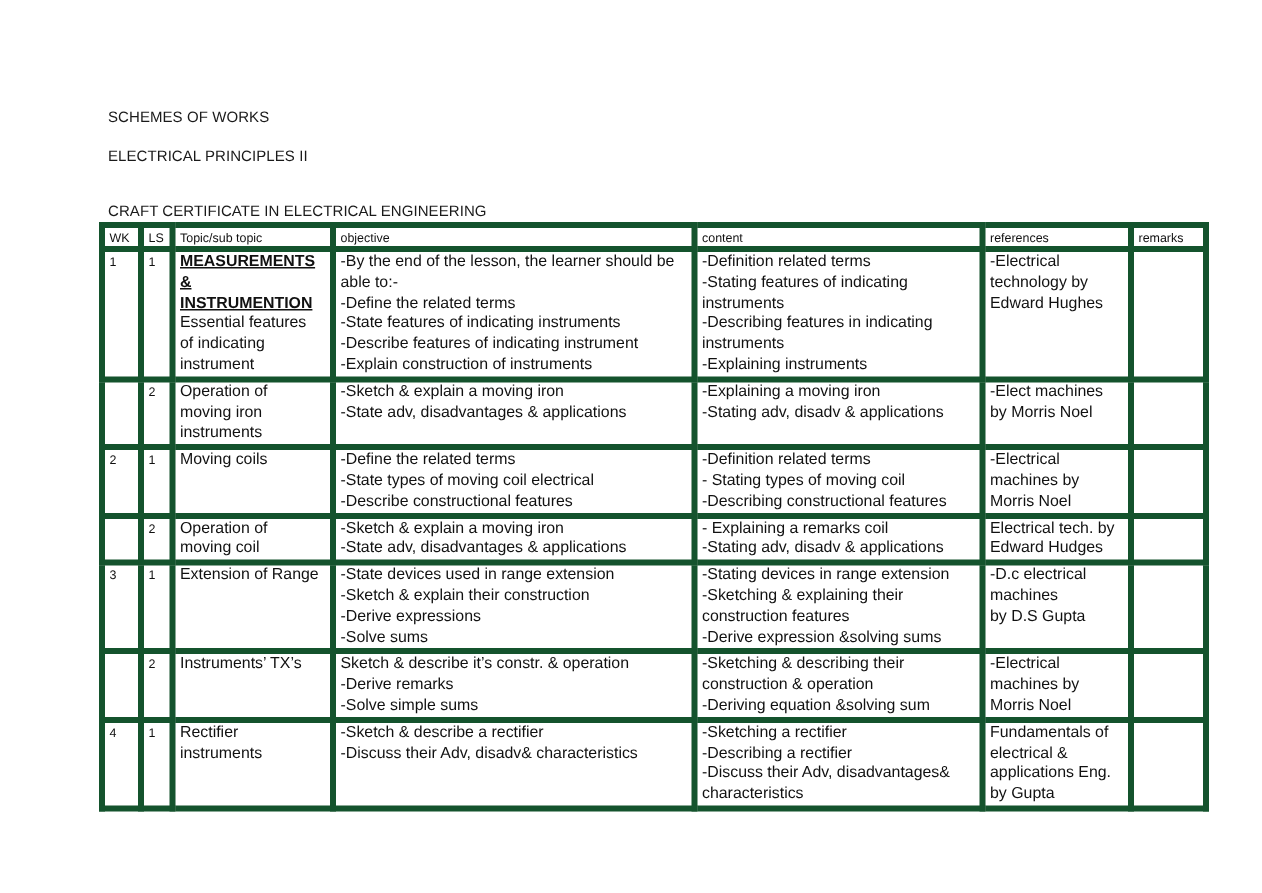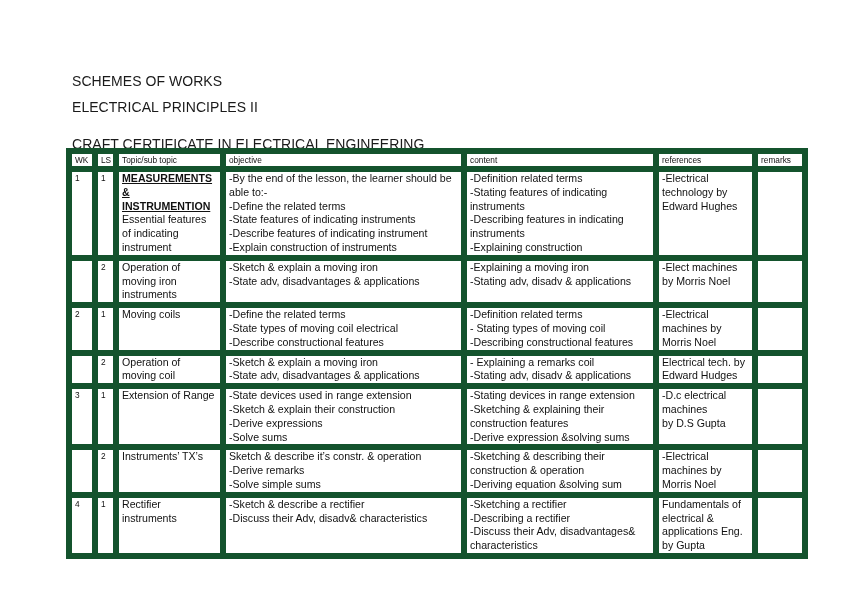--- a/index.html
+++ b/index.html
@@ -1,31 +1,31 @@
 <!DOCTYPE html>
 <html><head>
 <meta charset="utf-8">
 <style>
   html, body { margin: 0; padding: 0; background: #ffffff; }
   body { width: 841px; height: 595px; position: relative; overflow: hidden; color: #111; }
   .heading {
     position: absolute; left: 72px;
     font-family: "Liberation Sans", "DejaVu Sans", sans-serif;
-    font-size: 14px; letter-spacing: 0.05px; color: #1a1a1a;
+    font-size: 10px; letter-spacing: 0.05px; color: #1a1a1a;
   }
   #h1 { top: 73px; }
   #h2 { top: 99px; }
   #h3 { top: 136px; }
   table.scheme {
     position: absolute; left: 66px; top: 148px;
     border-collapse: collapse; table-layout: fixed;
     width: 736px;
   }
   table.scheme td, table.scheme th {
-    border: 6px solid #14532d; vertical-align: top;
+    border: 4px solid #14532d; vertical-align: top;
     padding: 0px 3px 0px 3px; overflow: hidden;
   }
   table.scheme th {
     font-family: "Liberation Sans", "DejaVu Sans", sans-serif;
     font-weight: normal; text-align: left; font-size: 8.3px; height: 12px; line-height: 12px;
   }
   td.num {
     font-family: "Liberation Sans", "DejaVu Sans", sans-serif;
     font-size: 8.3px; line-height: 13px; padding-top: 1px;
   }
@@ -83,21 +83,21 @@
           <span class="line">-State features of indicating instruments</span>
           <span class="line">-Describe features of indicating instrument</span>
           <span class="line">-Explain construction of instruments</span>
         </td>
         <td class="txt">
           <span class="line">-Definition related terms</span>
           <span class="line">-Stating features of indicating</span>
           <span class="line">instruments</span>
           <span class="line">-Describing features in indicating</span>
           <span class="line">instruments</span>
-          <span class="line">-Explaining construction</span>
+          <span class="line">-Explaining instruments</span>
         </td>
         <td class="txt">
           <span class="line">-Electrical</span>
           <span class="line">technology by</span>
           <span class="line">Edward Hughes</span>
         </td>
         <td class="txt"></td>
       </tr>
       <tr style="height: 42px;">
         <td class="num"></td>

